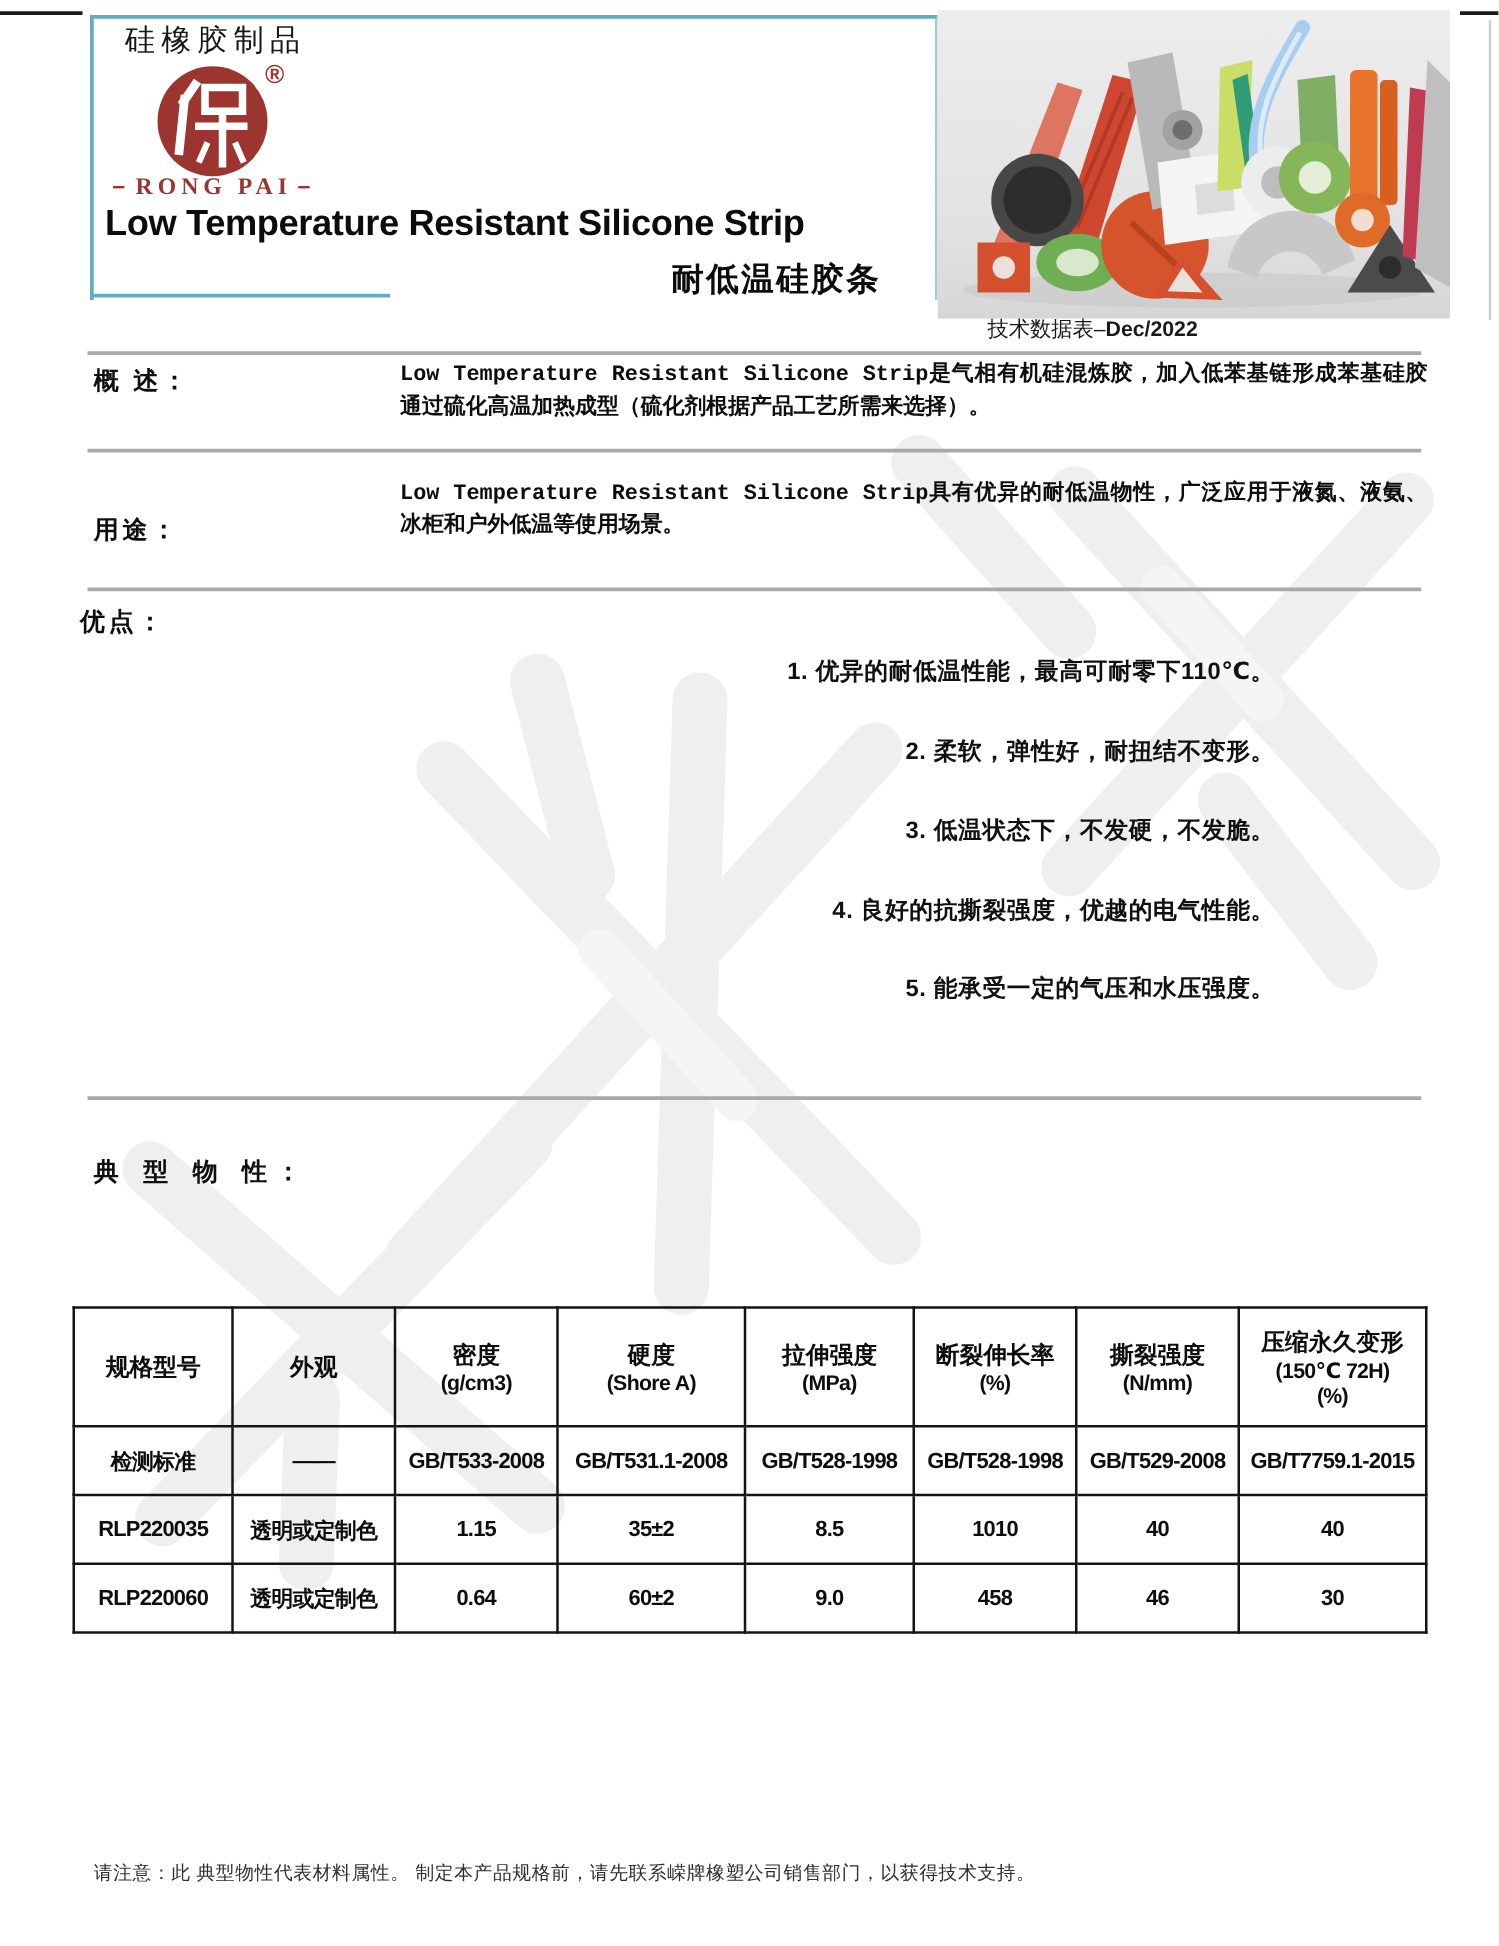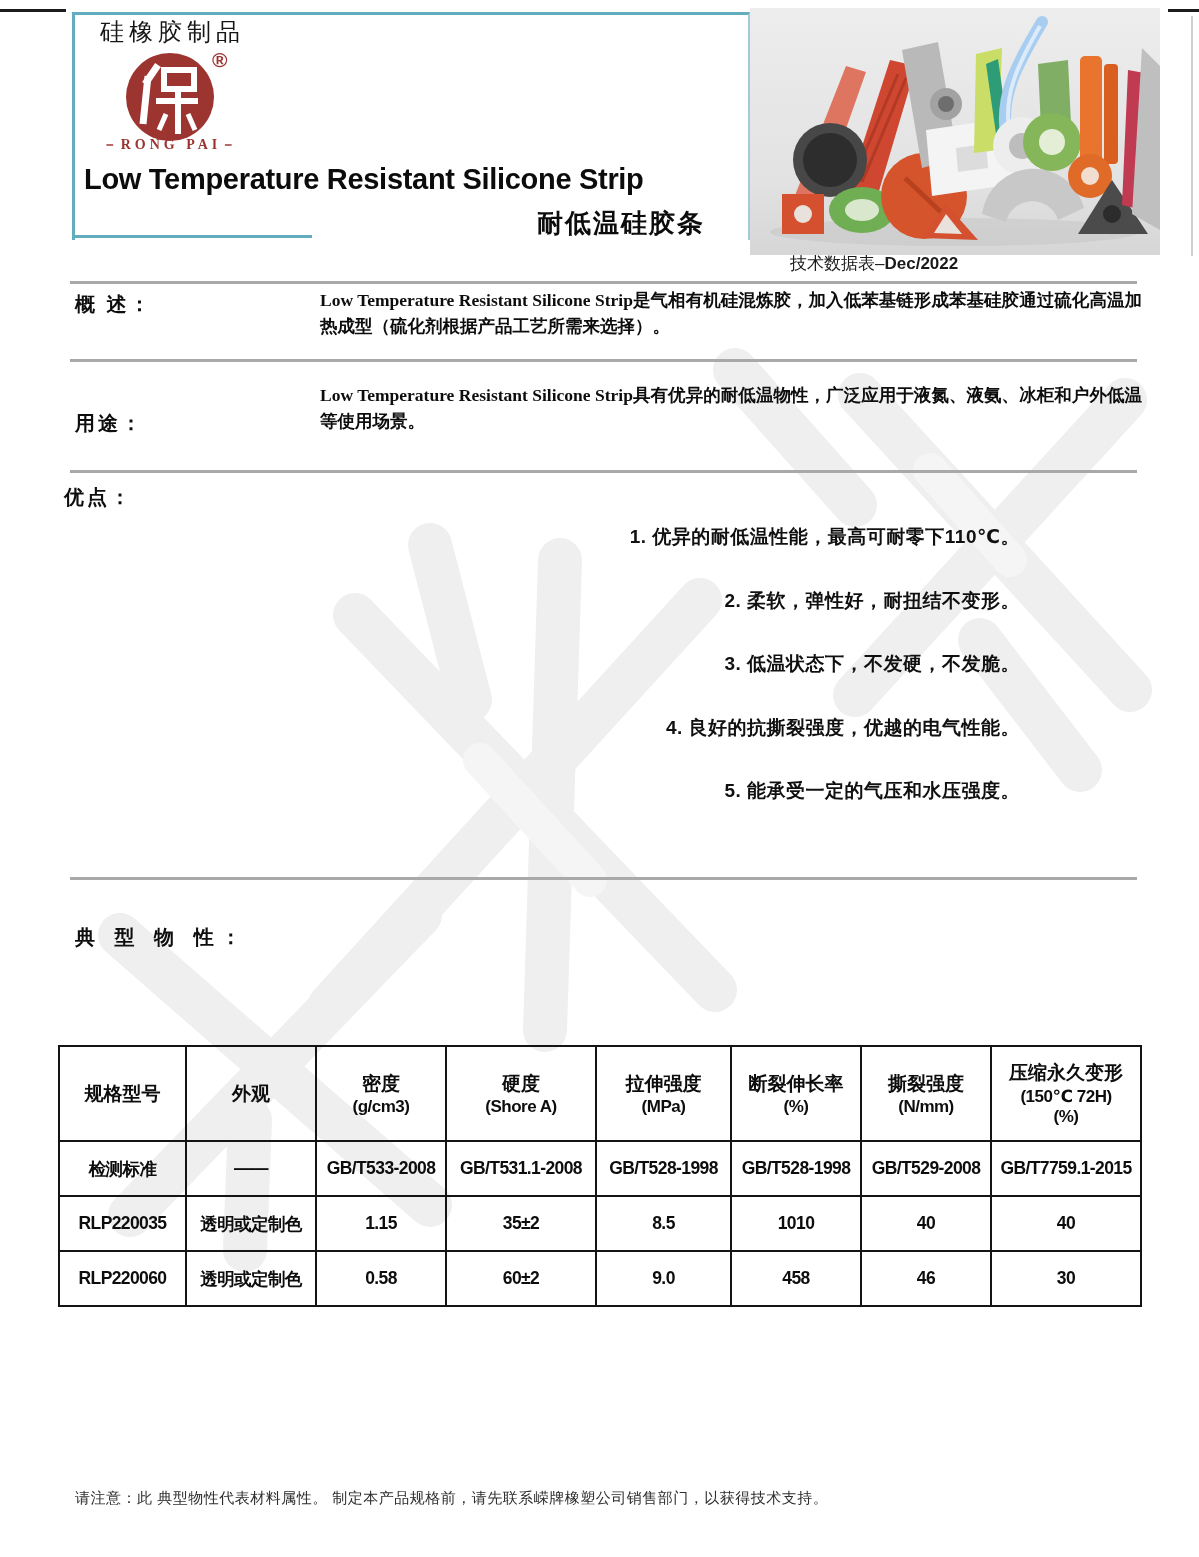--- a/index.html
+++ b/index.html
@@ -19,39 +19,39 @@
   .edge-line{left:1191px;top:16px;width:2px;height:240px;background:#cfcfcf;}
 
   
   .header-box{left:72px;top:12px;width:673px;height:225px;
               border-top:3px solid #62aebe;border-left:3px solid #62aebe;border-right:2px solid #9fccd6;}
   .header-underline{left:72px;top:235px;width:240px;height:3px;background:#62aebe;}
   .tagline{left:100px;top:16px;font-size:24px;letter-spacing:5px;font-weight:500;color:#161616;}
   .logo-wrap{left:122px;top:48px;width:120px;height:100px;}
   .reg-mark{left:212px;top:48px;font-size:21px;color:#9c3430;font-weight:700;}
   .brand-text{left:76px;top:136px;width:190px;text-align:center;color:#9c3430;
-              font-family:"Liberation Serif","DejaVu Serif",serif;font-size:14px;letter-spacing:4px;font-weight:600;}
+              font-family:"Liberation Serif","DejaVu Serif",serif;font-size:19px;letter-spacing:4px;font-weight:600;}
   .title-en{left:84px;top:163px;font-size:29px;font-weight:800;letter-spacing:-0.3px;color:#0c0c0c;white-space:nowrap;}
   .title-zh{left:505px;top:206px;width:200px;text-align:right;font-size:26px;font-weight:800;letter-spacing:2px;color:#0c0c0c;}
 
   
   .photo{left:750px;top:8px;width:410px;height:247px;}
   .caption{left:790px;top:252px;width:330px;text-align:left;font-size:17px;color:#1a1a1a;white-space:nowrap;}
   .caption b{font-weight:800;}
 
   
   .hr{left:70px;width:1067px;height:3px;background:#a9a9a9;}
   .hr1{top:281px;} .hr2{top:359px;} .hr3{top:470px;} .hr4{top:877px;}
 
   .sec-label{font-size:20px;font-weight:800;letter-spacing:3px;color:#0e0e0e;white-space:nowrap;}
   .lbl-overview{left:75px;top:291px;}
   .lbl-usage{left:75px;top:410px;}
   .lbl-adv{left:64px;top:484px;text-align:right;}
 
-  .para{left:320px;width:822px;font-family:Liberation Serif, serif;
+  .para{left:320px;width:822px;font-family:Liberation Mono, monospace;
         font-weight:700;font-size:17.5px;line-height:26px;color:#0d0d0d;text-align:justify;}
   .para-overview{top:287px;}
   .para-usage{top:382px;}
 
   .adv-list{left:320px;top:524px;width:700px;text-align:right;}
   .adv-item{font-size:19px;font-weight:700;color:#101010;margin-bottom:37.5px;letter-spacing:0.5px;white-space:nowrap;}
 
   .props-heading{left:75px;top:924px;font-size:20px;font-weight:800;letter-spacing:7px;color:#0e0e0e;white-space:nowrap;}
 
   
@@ -284,21 +284,21 @@
           <td>1.15</td>
           <td>35±2</td>
           <td>8.5</td>
           <td>1010</td>
           <td>40</td>
           <td>40</td>
         </tr>
         <tr class="row">
           <td>RLP220060</td>
           <td>透明或定制色</td>
-          <td>0.58</td>
+          <td>0.64</td>
           <td>60±2</td>
           <td>9.0</td>
           <td>458</td>
           <td>46</td>
           <td>30</td>
         </tr>
       </tbody>
   </table>
 
   <div class="abs content footer-note">请注意：此 典型物性代表材料属性。  制定本产品规格前，请先联系嵘牌橡塑公司销售部门，以获得技术支持。</div>

